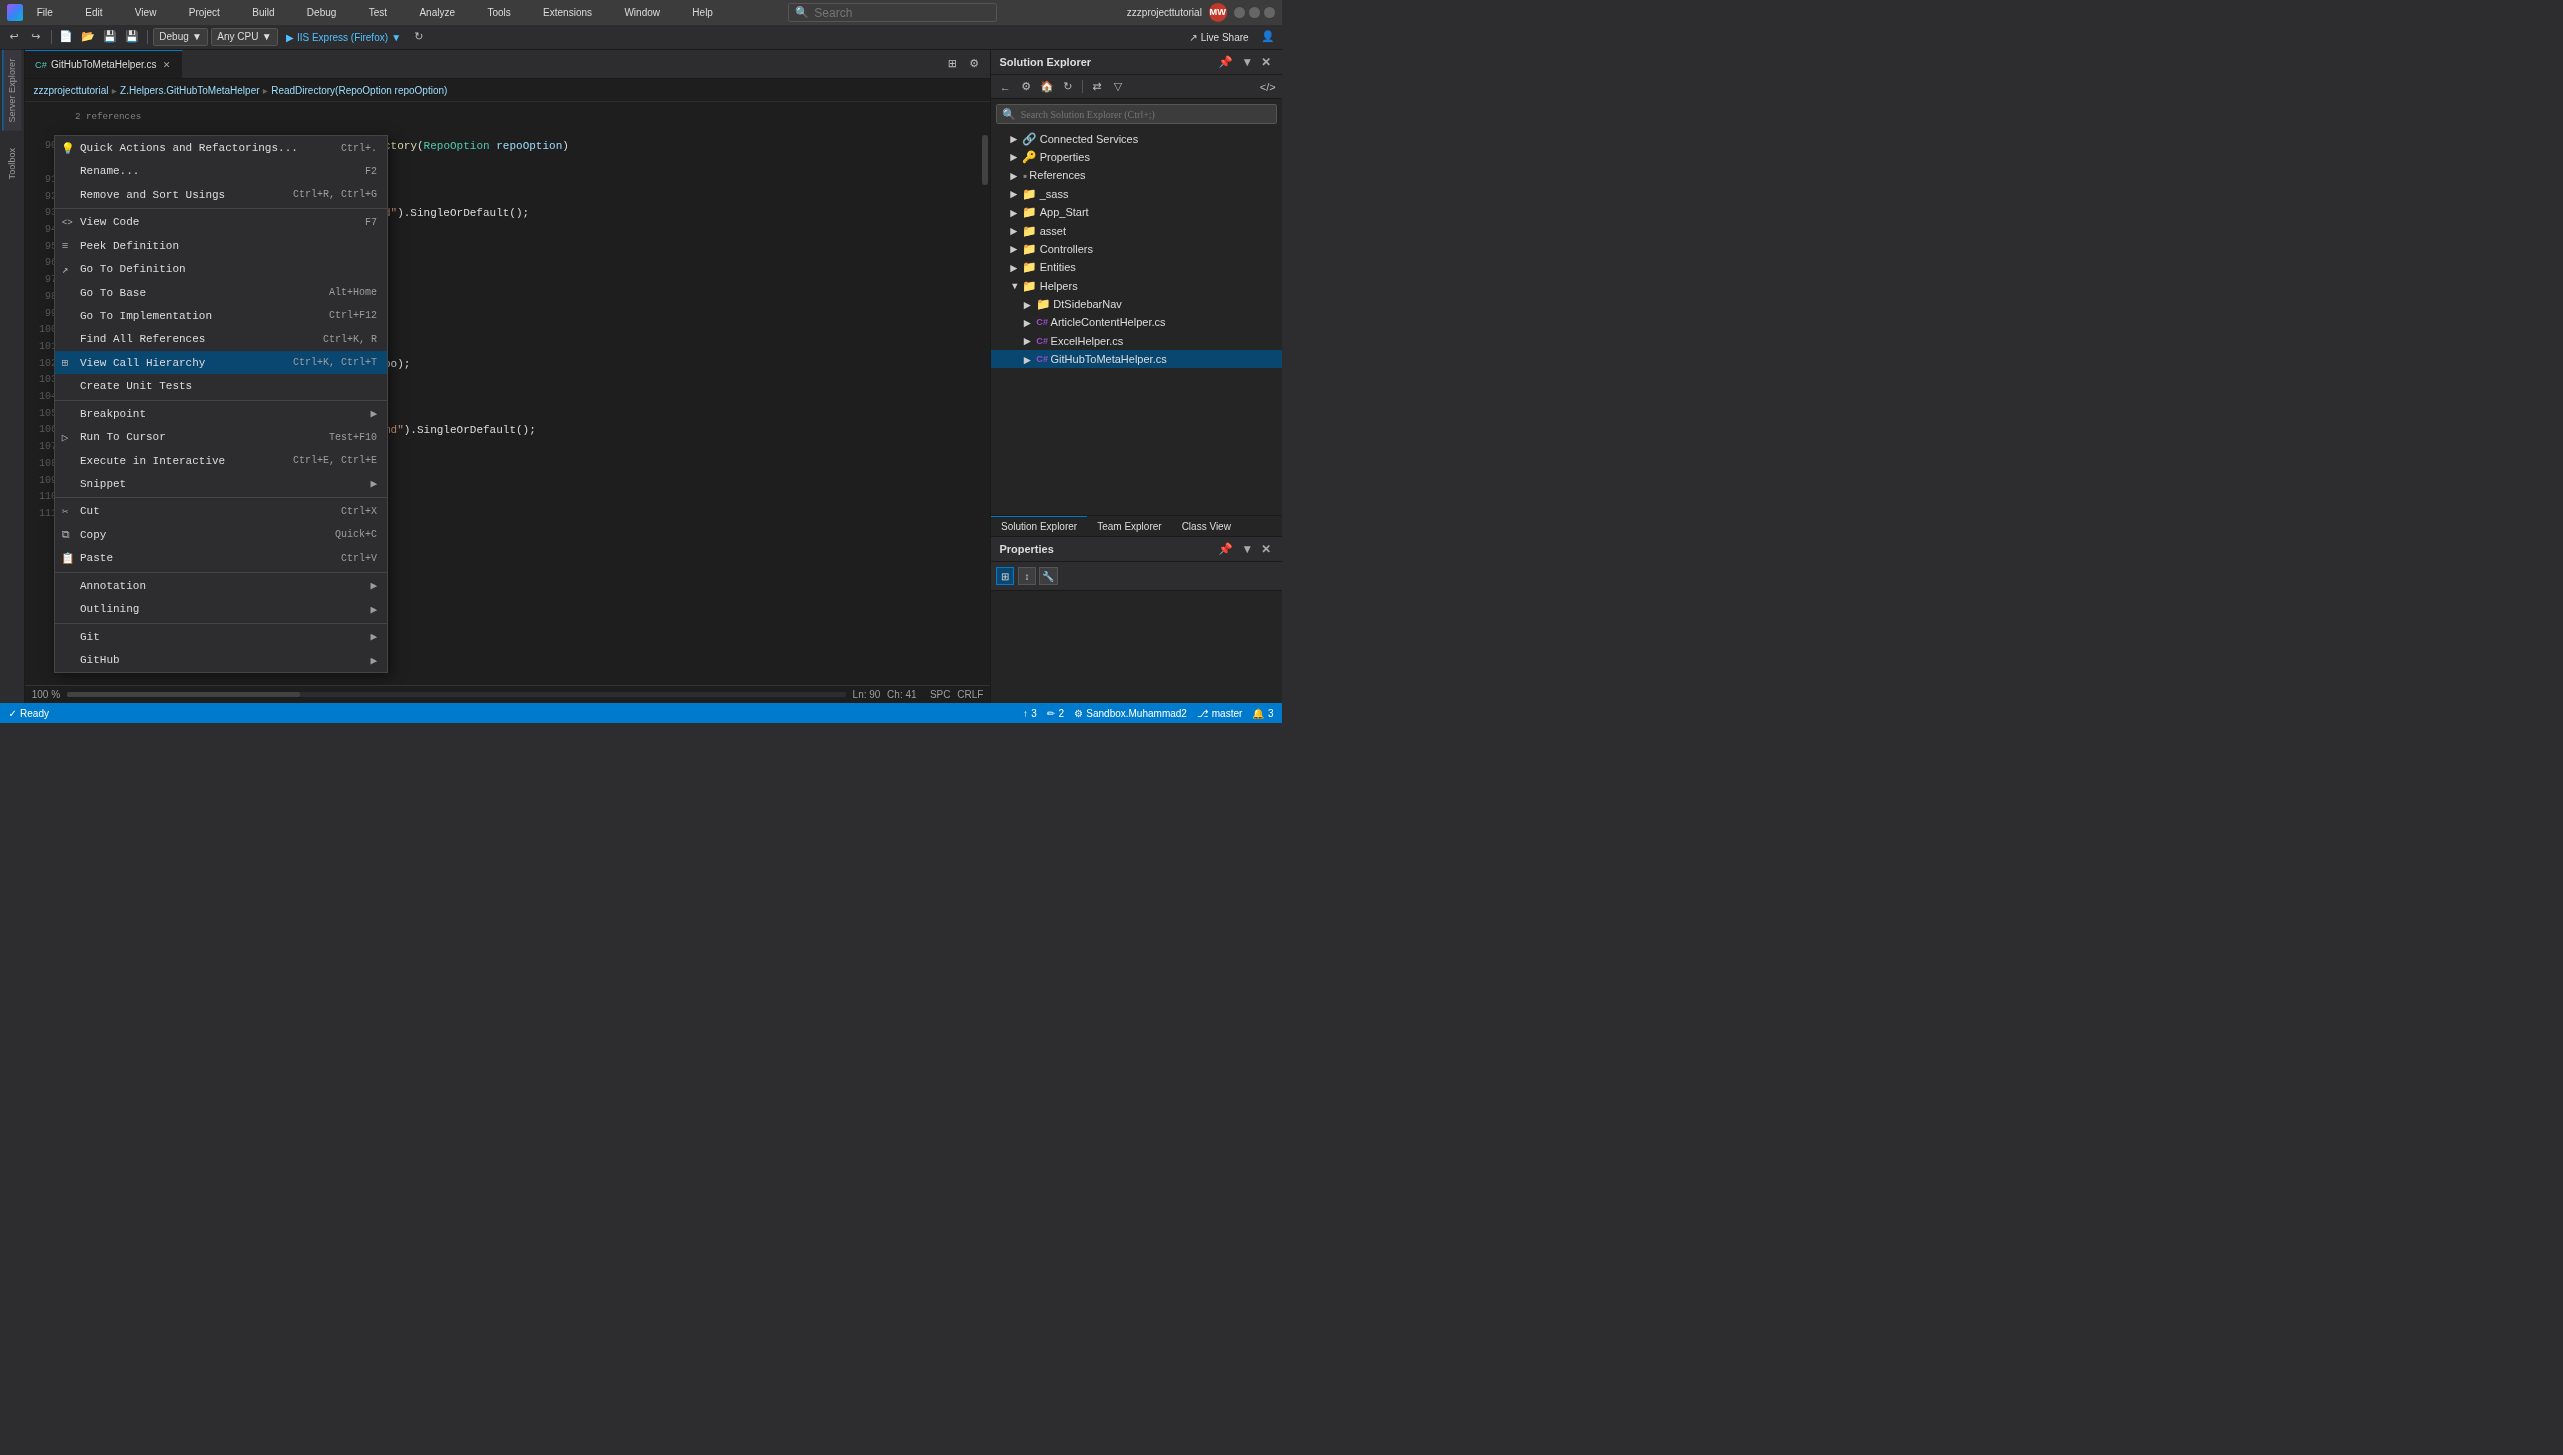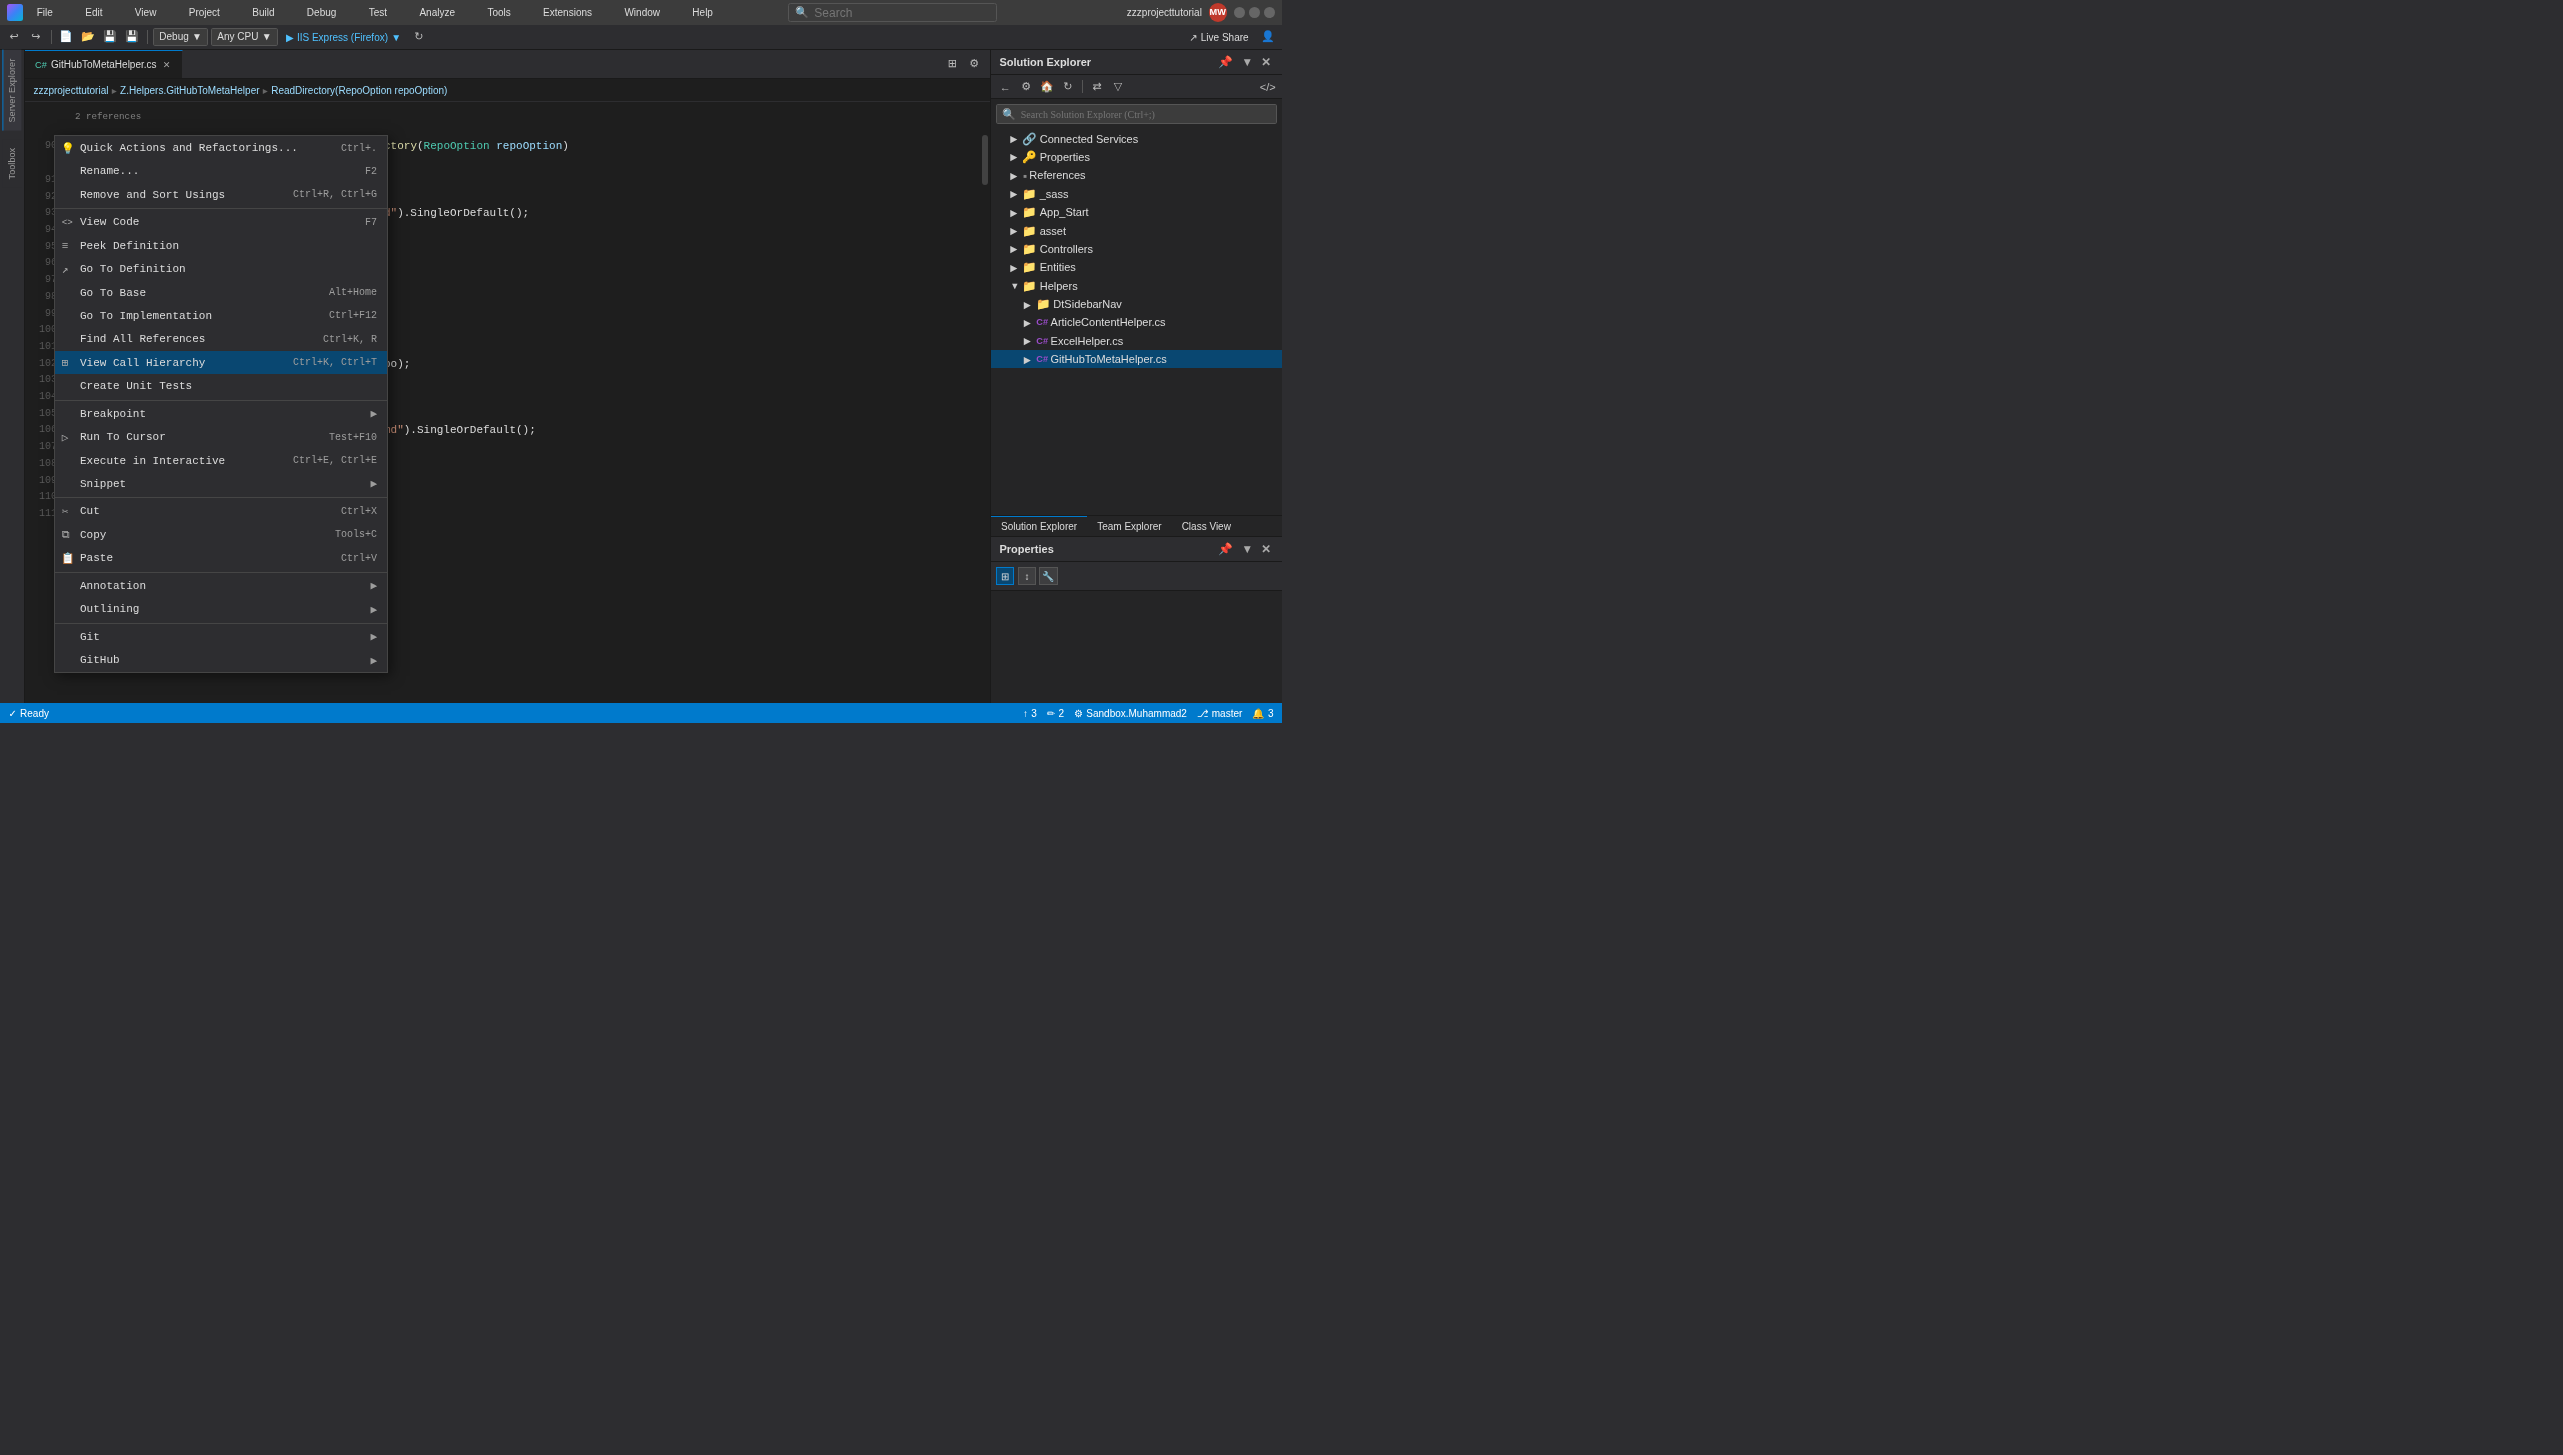--- a/index.html
+++ b/index.html
@@ -707,21 +707,21 @@
         <div class="ctx-separator"></div>
 
         <div class="ctx-item">
           <span class="ctx-icon">✂</span>
           <span>Cut</span>
           <span class="ctx-shortcut">Ctrl+X</span>
         </div>
         <div class="ctx-item">
           <span class="ctx-icon">⧉</span>
           <span>Copy</span>
-          <span class="ctx-shortcut">Tools+C</span>
+          <span class="ctx-shortcut">Quick+C</span>
         </div>
         <div class="ctx-item">
           <span class="ctx-icon">📋</span>
           <span>Paste</span>
           <span class="ctx-shortcut">Ctrl+V</span>
         </div>
 
         <div class="ctx-separator"></div>
 
         <div class="ctx-item">
@@ -744,20 +744,30 @@
           <span class="ctx-arrow">▶</span>
         </div>
 
       </div>
 
       <div class="scrollbar-v">
         <div class="scrollbar-thumb"></div>
       </div>
     </div>
 
+    <div style="display:flex; align-items:center; background:#1e1e1e; height:18.4px; padding:0 6.7px; font-size:10px; color:#9d9d9d; border-top:0.8px solid #333;">
+      <span>100 %</span>
+      <div style="flex:1; height:5px; background:#2d2d30; margin:0 6.7px; border-radius:1.7px;">
+        <div style="width:30%; height:100%; background:#424242; border-radius:1.7px;"></div>
+      </div>
+      <span>Ln: 90</span>
+      <span style="margin:0 6.7px;">Ch: 41</span>
+      <span style="margin:0 6.7px;">SPC</span>
+      <span>CRLF</span>
+    </div>
   </div>
 
   <div class="right-panel">
     <div class="panel-header">
       <span>Solution Explorer</span>
       <div class="panel-controls">
         <span class="panel-ctrl-btn">📌</span>
         <span class="panel-ctrl-btn">▼</span>
         <span class="panel-ctrl-btn">✕</span>
       </div>

